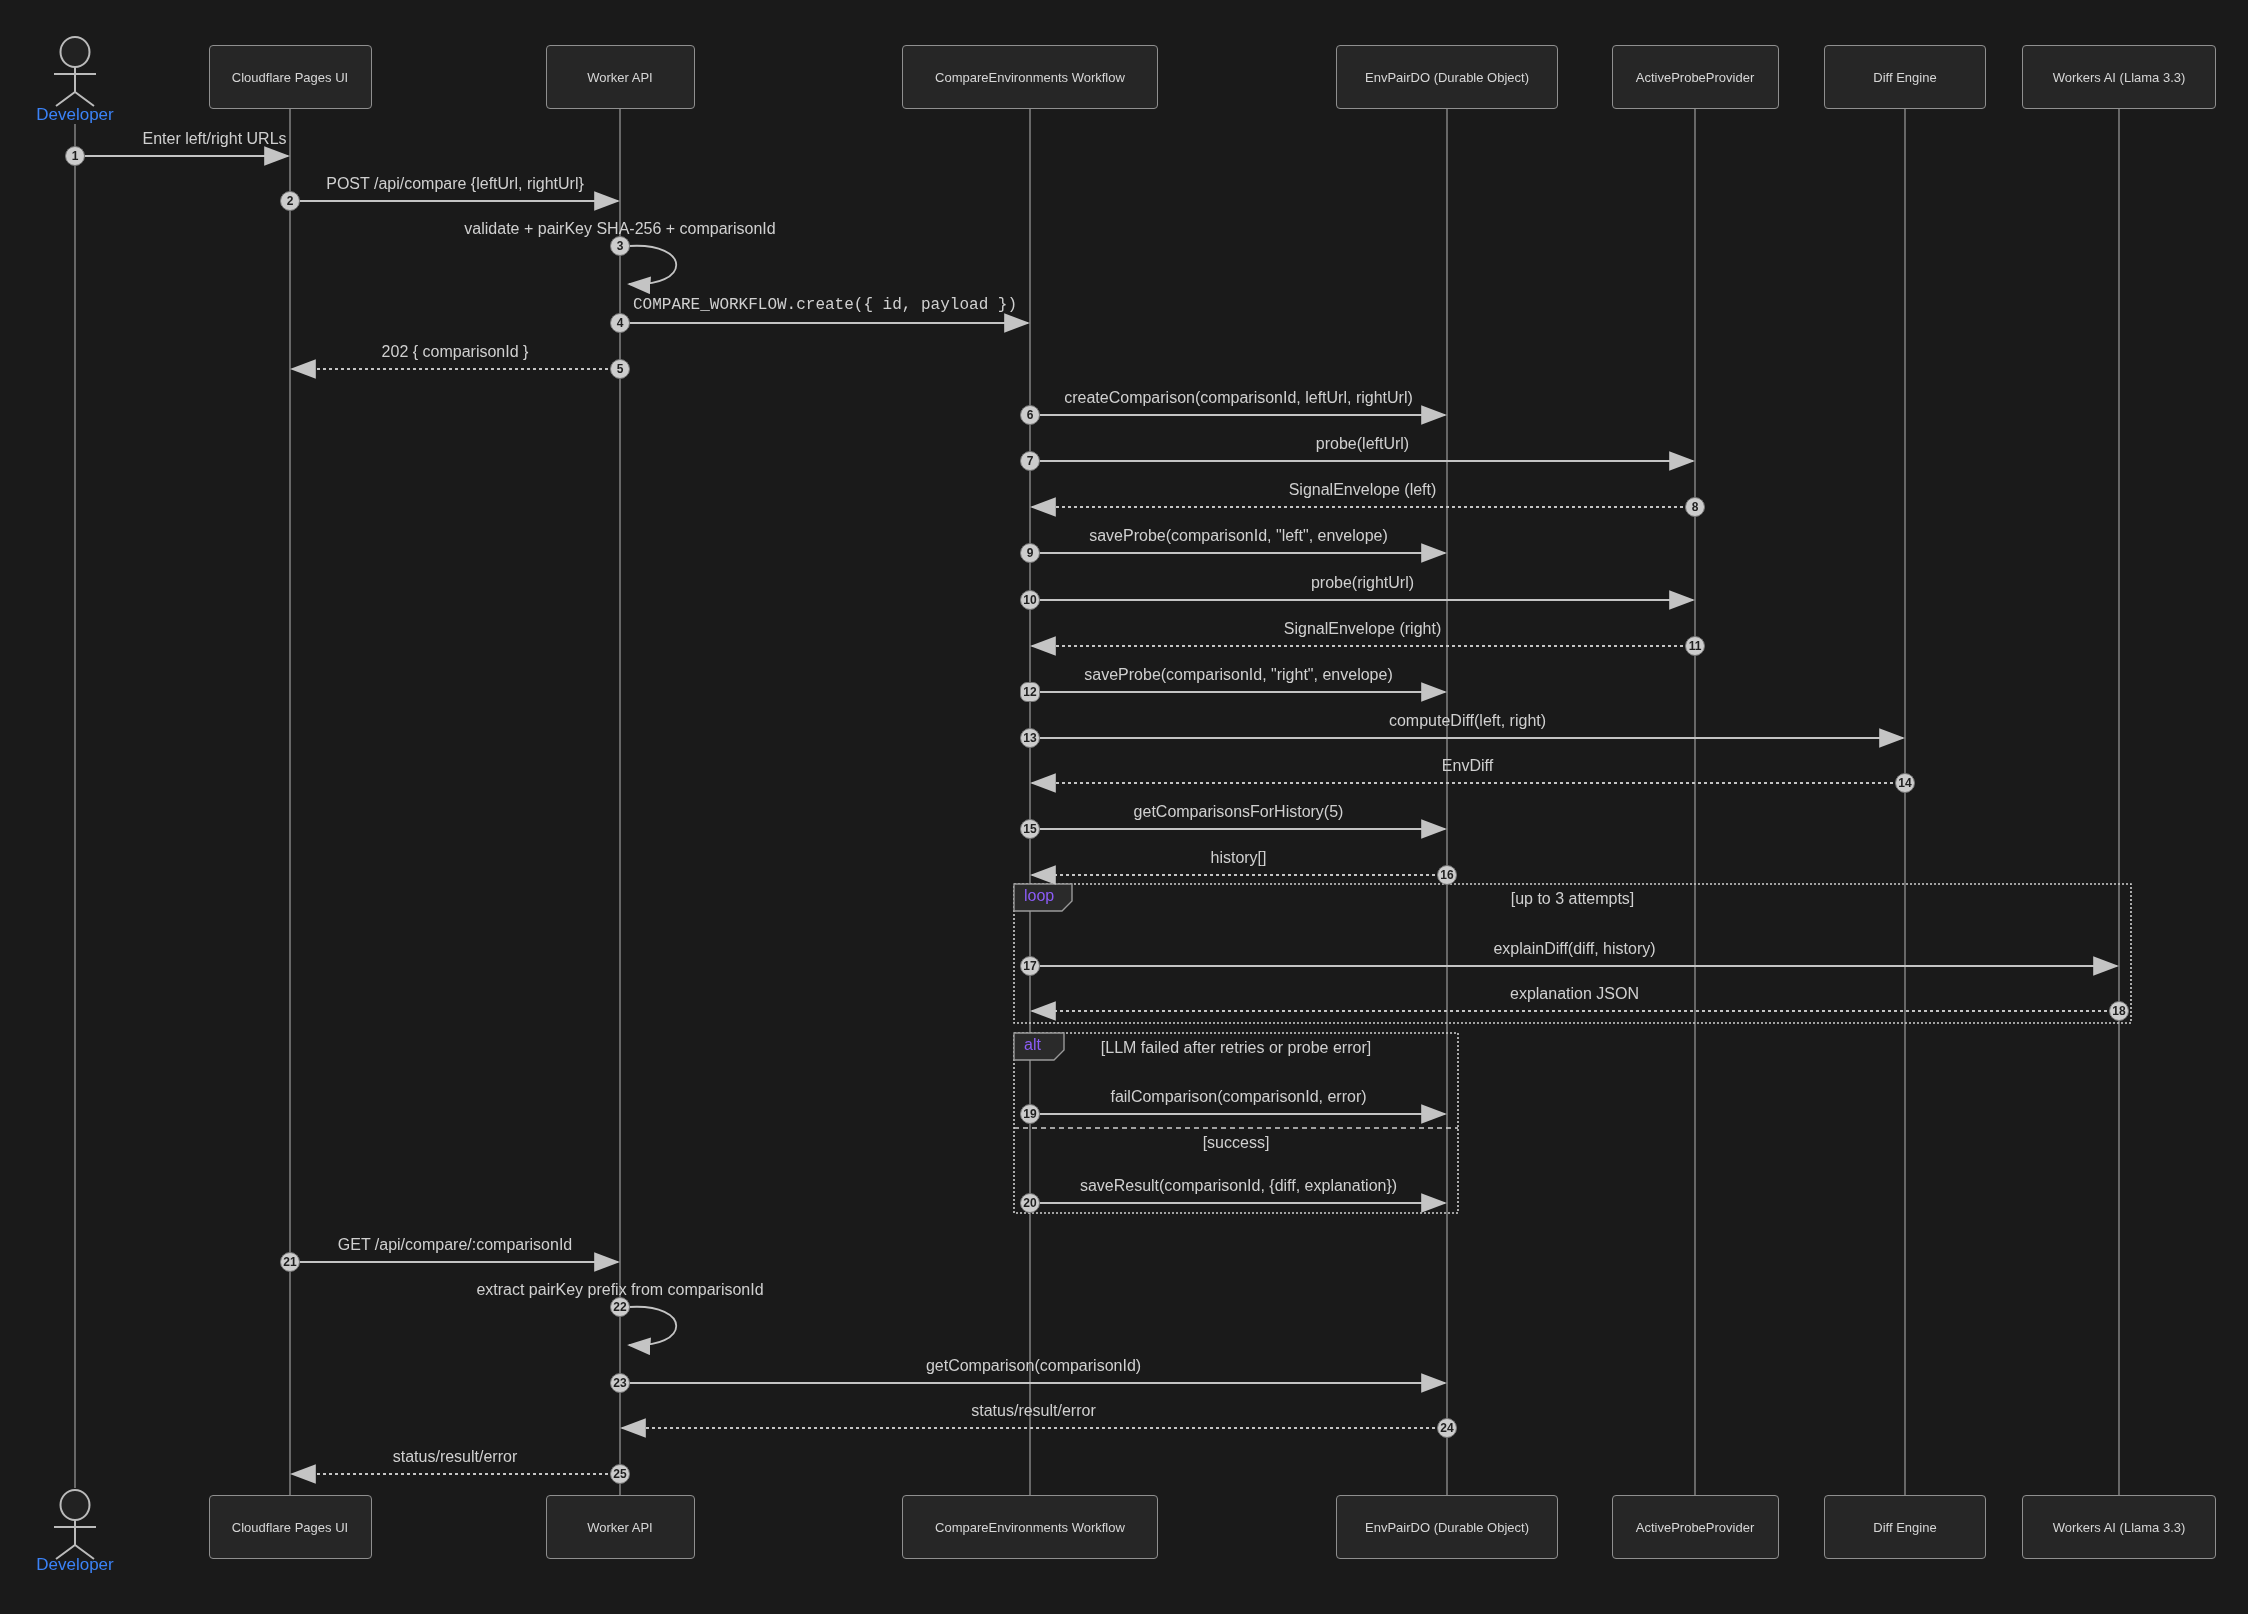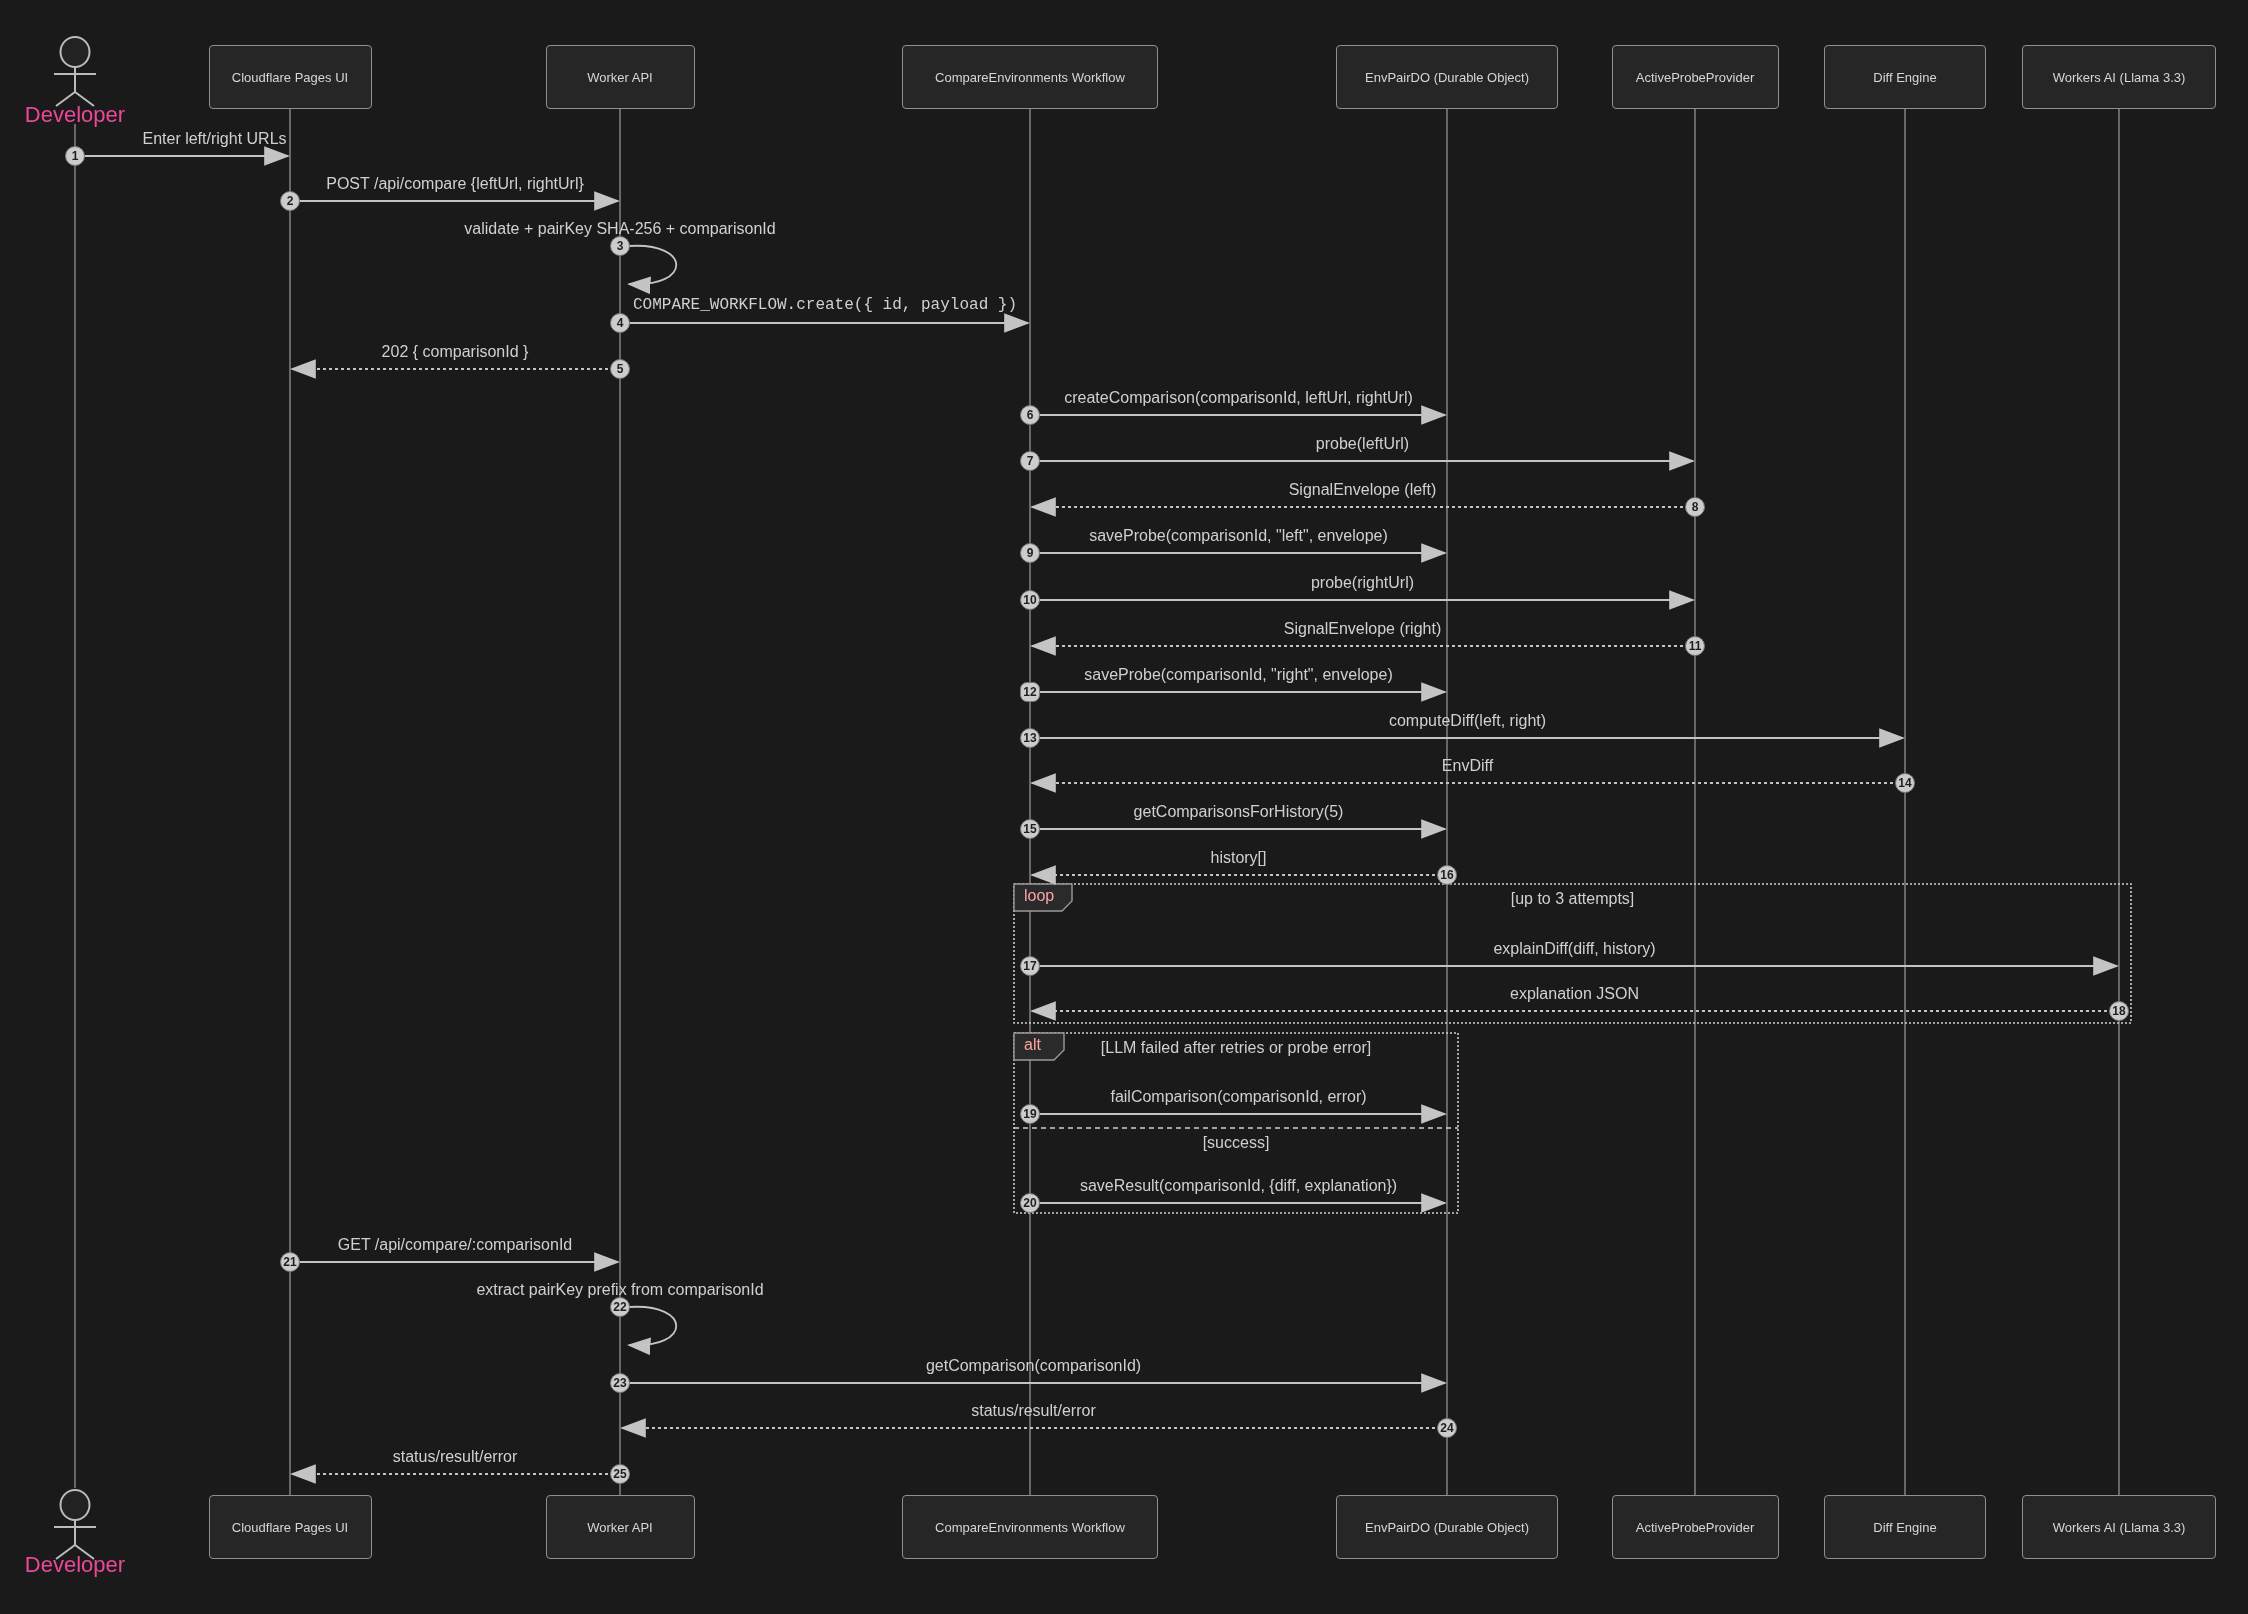--- a/index.html
+++ b/index.html
@@ -24,25 +24,25 @@
     transform:translate(-50%,-50%);
     background:#cccccc; border:1px solid #777777; box-sizing:border-box;
     color:#1f1f1f; font-size:12px; font-weight:bold;
     display:flex; align-items:center; justify-content:center;
   }
   .cond-label {
     position:absolute; transform:translate(-50%,-50%);
     color:#d0d0d0; font-size:16px; white-space:nowrap;
   }
   .tab-label {
-    position:absolute; color:#fca5a5; font-size:16px; white-space:nowrap;
+    position:absolute; color:#8b5cf6; font-size:16px; white-space:nowrap;
   }
   .actor-label {
     position:absolute; transform:translate(-50%,-50%);
-    color:#ec4899; font-size:22px; white-space:nowrap;
+    color:#3b82f6; font-size:17px; white-space:nowrap;
   }
 </style>
 </head>
 <body>
 
 <div id="stage">
     <svg id="vector" width="2248" height="1614">
       <defs>
         <marker id="ah" viewBox="0 0 12 9" refX="11" refY="4.5" markerWidth="13" markerHeight="10" orient="auto">
           <path d="M0,0 L12,4.5 L0,9 Z" fill="#c4c4c4"></path>

